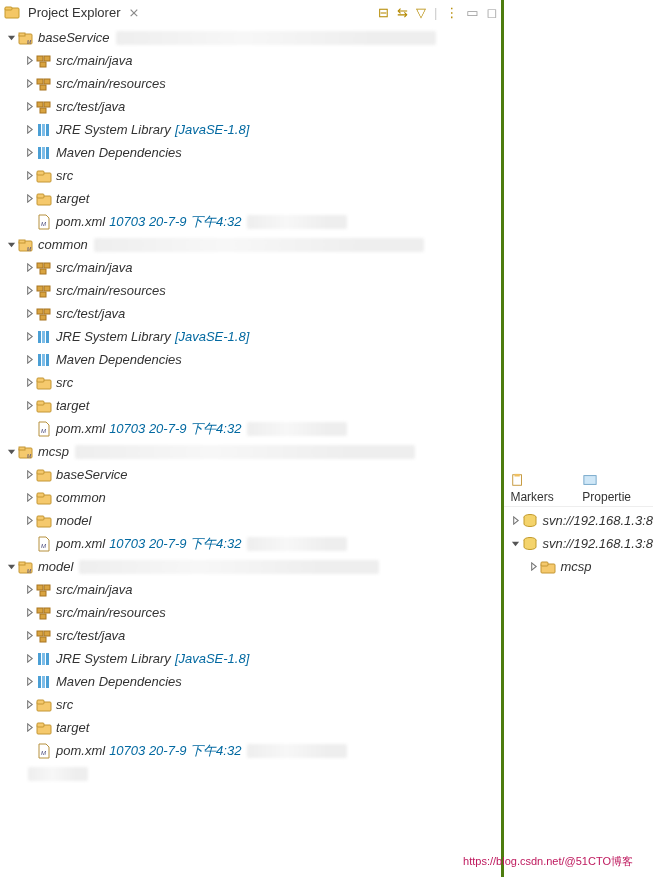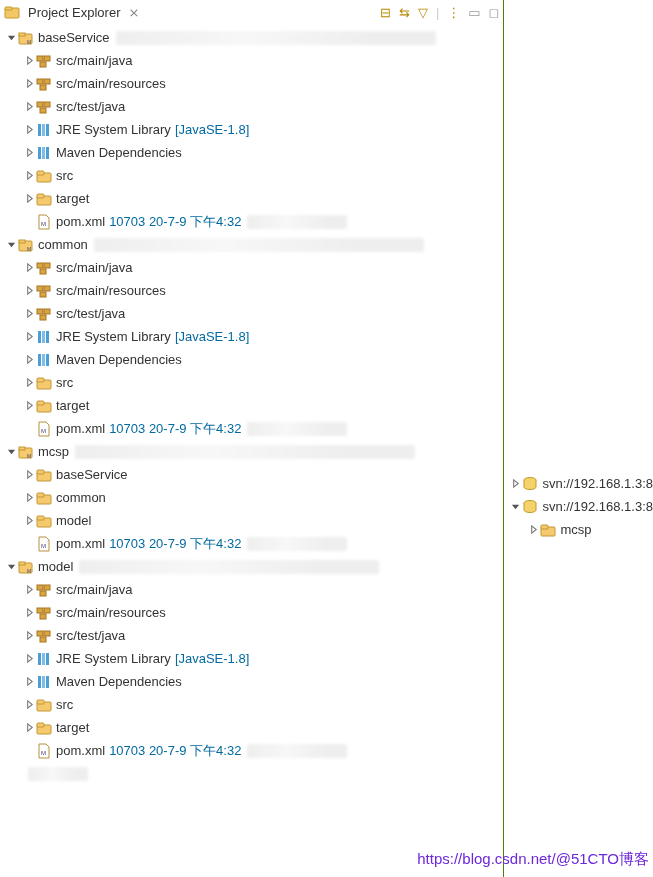--- a/index.html
+++ b/index.html
@@ -8,21 +8,21 @@
     font-size: 13px;
     background: #fff;
     width: 653px;
     height: 877px;
     overflow: hidden;
     display: flex;
     color: #333;
   }
   .left-pane {
     width: 548px;
-    border-right: 1px solid #4d7c0f;
+    border-right: 3px solid #4d7c0f;
     background: #fff;
     display: flex;
     flex-direction: column;
     overflow: hidden;
   }
   .right-pane {
     flex: 1;
     display: flex;
     flex-direction: column;
     padding-top: 470px;
@@ -52,20 +52,21 @@
     overflow: auto;
     padding: 2px 0 10px 0;
   }
   .row {
     display: flex;
     align-items: center;
     height: 23px;
     white-space: nowrap;
     padding-left: 4px;
     cursor: default;
+    font-style: italic;
   }
   .indent { display: inline-block; width: 18px; flex-shrink: 0; }
   .arrow {
     width: 14px;
     height: 14px;
     display: inline-flex;
     align-items: center;
     justify-content: center;
     flex-shrink: 0;
     cursor: pointer;
@@ -94,23 +95,23 @@
     display: flex;
     gap: 12px;
     padding: 2px 6px;
     border-bottom: 1px solid #eee;
     align-items: center;
     font-size: 12px;
   }
   .watermark {
     position: absolute;
     bottom: 8px;
-    right: 4px;
-    color: #6d28d9;
-    font-size: 15px;
+    right: 20px;
+    color: #be185d;
+    font-size: 11px;
   }
 </style>
 </head>
 <body>
 
 <div class="left-pane">
   <div class="pane-header">
     <div class="pane-title">
       <span class="icon">
         <svg viewBox="0 0 16 16">
@@ -627,20 +628,39 @@
         <span class="blur" style="width: 100px;"></span>
       </div>
       <div class="row">
         <span class="indent"></span>
         <span class="blur" style="width:60px"></span>
       </div>
     </div>
 </div>
 
 <div class="right-pane">
+  <div class="tabs-right">
+    <span>
+      <span class="icon">
+          <svg viewBox="0 0 16 16" width="14" height="14">
+            <rect x="2" y="2" width="10" height="12" fill="#fff" stroke="#c08f2a"></rect>
+            <rect x="4" y="1" width="6" height="3" fill="#f0c060"></rect>
+          </svg>
+        </span>
+      <span>Markers</span>
+    </span>
+    <span>
+      <span class="icon">
+          <svg viewBox="0 0 16 16" width="14" height="14">
+            <rect x="1" y="3" width="14" height="10" fill="#cfe7f7" stroke="#6aa0c4"></rect>
+          </svg>
+        </span>
+      <span>Propertie</span>
+    </span>
+  </div>
   <div class="tree" id="repo-tree">
       <div class="row">
         <span class="arrow">
           <svg viewBox="0 0 10 10">
             <path d="M3 1 L8 5 L3 9 Z" fill="none" stroke="#777" stroke-width="1.2"></path>
           </svg>
         </span>
         <span class="icon">
           <svg viewBox="0 0 16 16">
             <ellipse cx="8" cy="4" rx="6" ry="2.5" fill="#f4d36b" stroke="#c29a2b"></ellipse>

